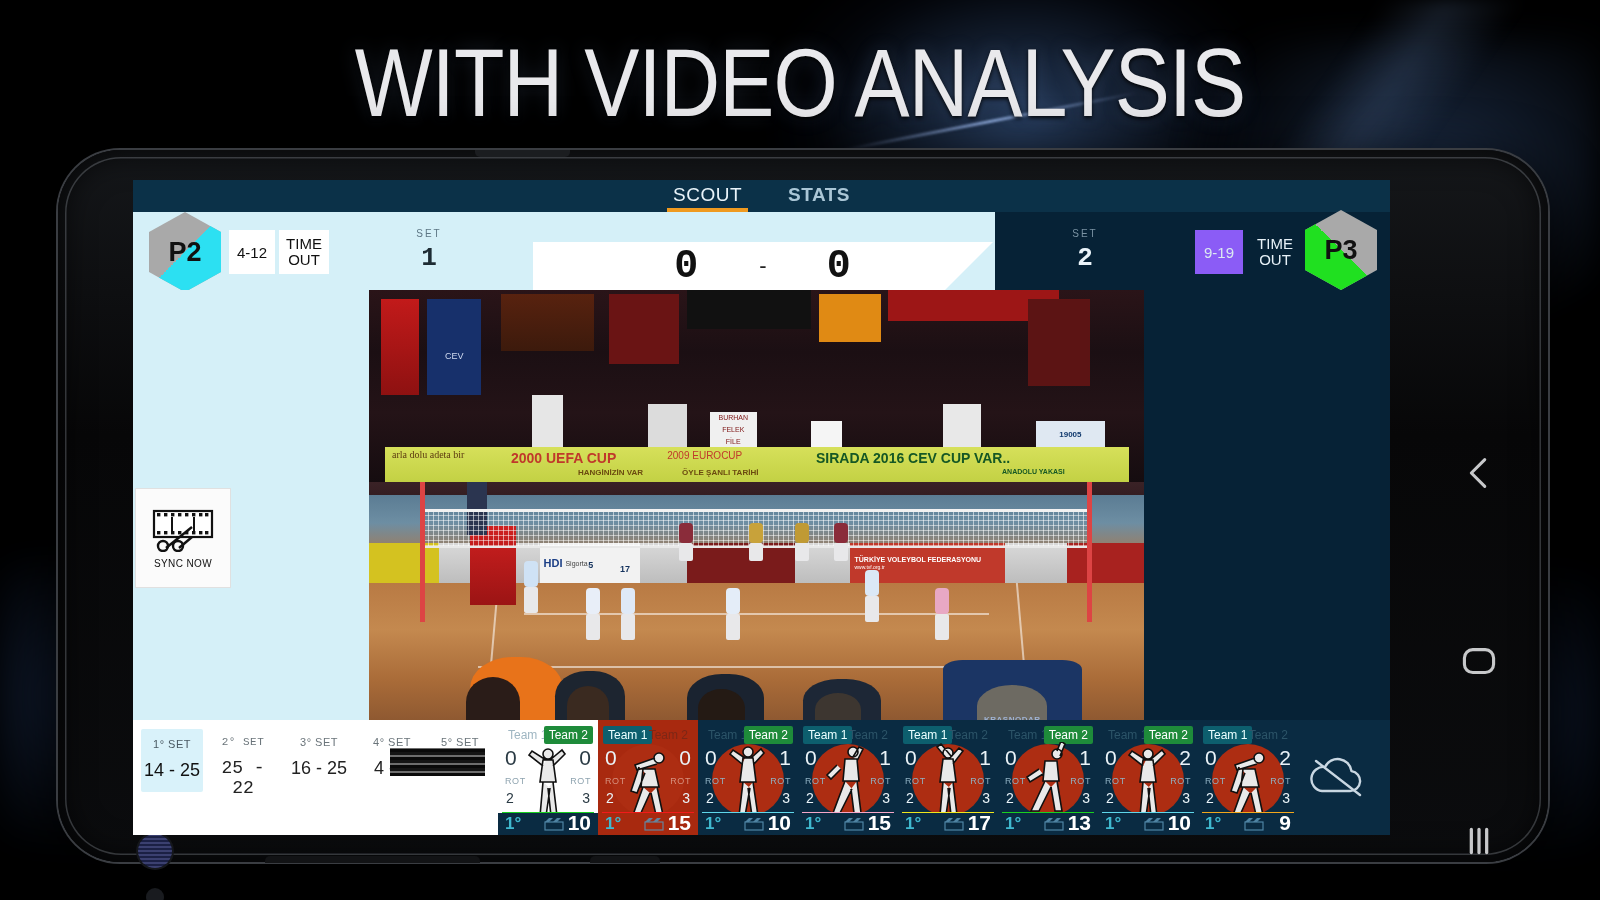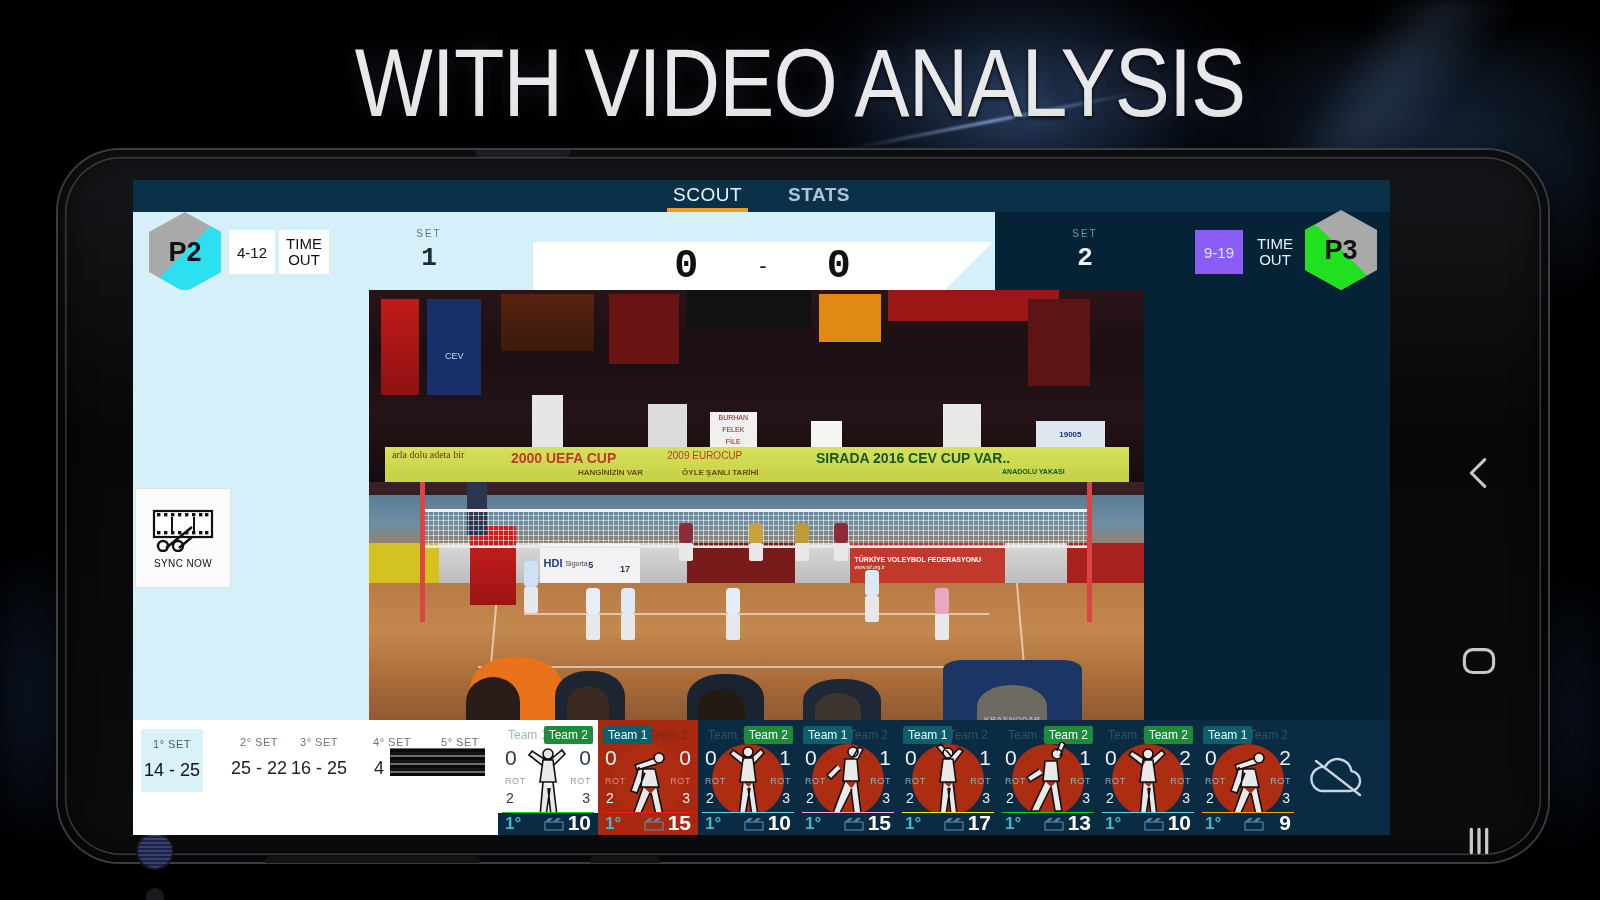--- a/index.html
+++ b/index.html
@@ -506,21 +506,21 @@
       </div>
     </div>
   </div>
 
   <div class="bottombar">
     <div class="setscores">
       <div class="setcell active" style="left:8px;">
         <div class="s-lbl">1° SET</div>
         <div class="s-val">14 - 25</div>
       </div>
-      <div class="setcell" style="left:95px;">
+      <div class="setcell" style="left:79px;font-family:Liberation Mono, monospace;">
         <div class="s-lbl">2° SET</div>
         <div class="s-val">25 - 22</div>
       </div>
       <div class="setcell" style="left:155px;">
         <div class="s-lbl">3° SET</div>
         <div class="s-val">16 - 25</div>
       </div>
       <div class="setcell" style="left:228px;">
         <div class="s-lbl">4° SET</div>
         <div class="s-val">4 - 3</div>

